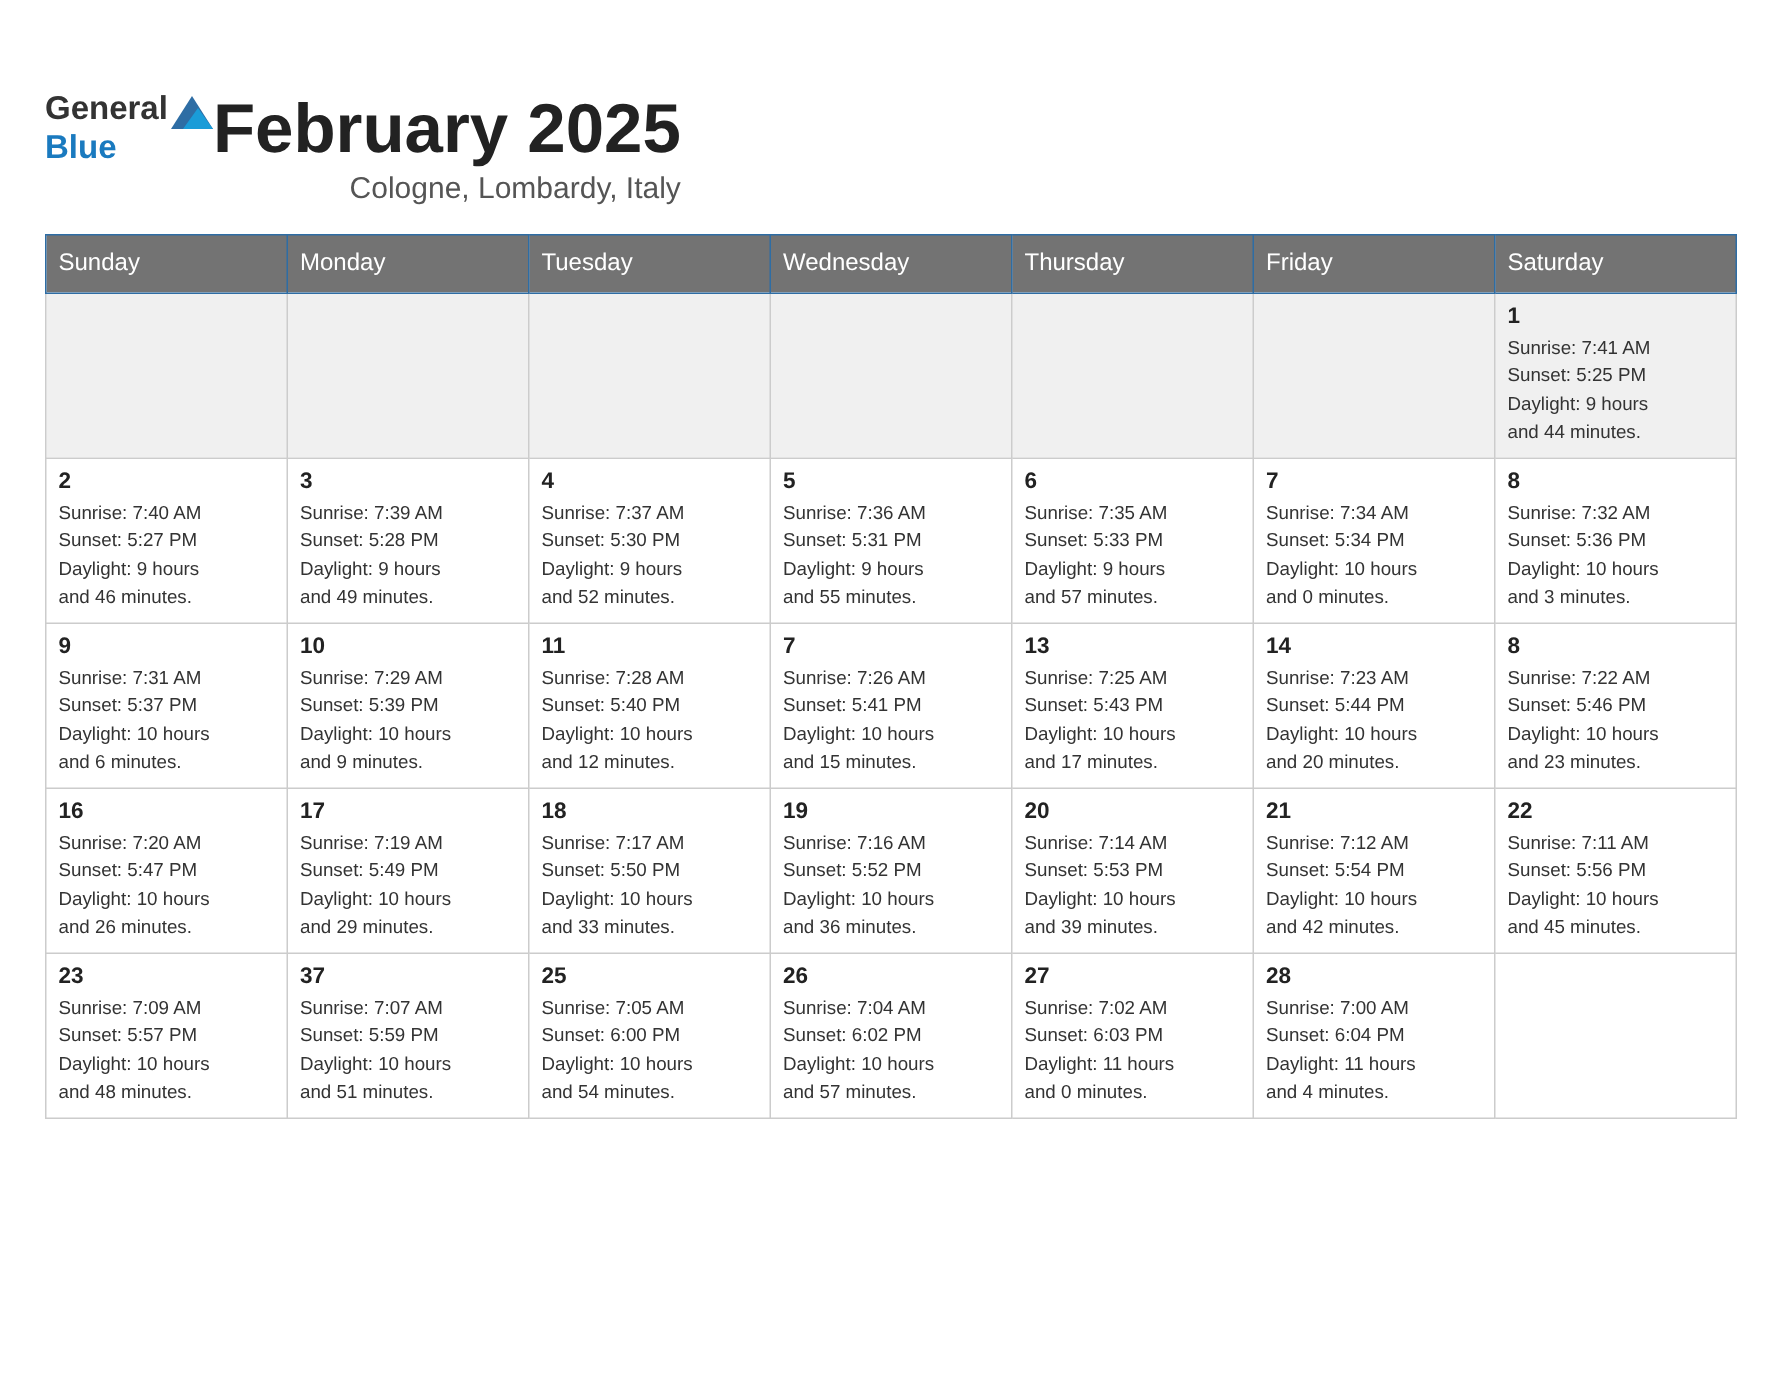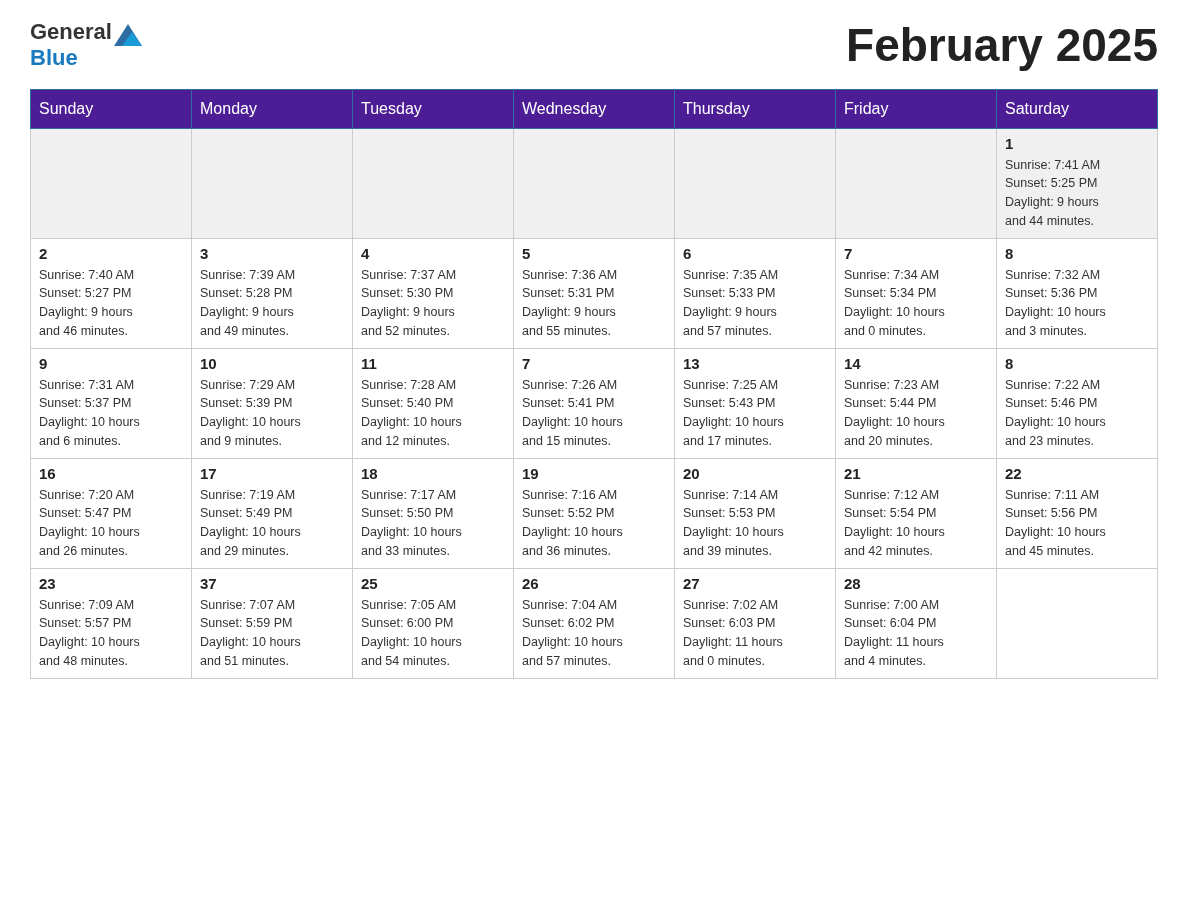--- a/index.html
+++ b/index.html
@@ -6,23 +6,24 @@
     body {
       font-family: Arial, Helvetica, sans-serif;
       background: #fff;
       color: #333;
       width: 1188px;
       min-height: 918px;
       padding: 20px 30px 30px 30px;
     }
     .header {
       display: flex;
-      justify-content: space-between;
+      justify-content: flex-start;
       align-items: flex-start;
       margin-bottom: 18px;
+      margin-top: 40px;
     }
     .logo {
       display: flex;
       align-items: center;
       gap: 0;
     }
     .logo-text {
       font-size: 22px;
       font-weight: bold;
       color: #333;
@@ -50,21 +51,21 @@
     .calendar-subtitle {
       font-size: 20px;
       color: #555;
       margin-top: 4px;
     }
     table {
       width: 100%;
       border-collapse: collapse;
     }
     thead tr th {
-      background-color: #4c1d95;
+      background-color: #737373;
       color: #fff;
       font-size: 16px;
       font-weight: normal;
       padding: 10px 8px;
       text-align: left;
       border: 1px solid #2e6da4;
     }
     tbody tr td {
       vertical-align: top;
       border: 1px solid #ccc;
@@ -105,20 +106,21 @@
       <span class="logo-text">General</span><svg class="logo-icon" viewBox="0 0 28 22" xmlns="http://www.w3.org/2000/svg">
         <polygon points="0,22 14,0 28,22" fill="#2e6da4"></polygon>
         <polygon points="8,22 18,8 28,22" fill="#1a9cd8"></polygon>
       </svg>
       <br>
       <span class="logo-text logo-blue">Blue</span>
     </div>
   </div>
   <div class="title-area">
     <div class="calendar-title">February 2025</div>
+    <div class="calendar-subtitle">Cologne, Lombardy, Italy</div>
   </div>
 </div>
 
 <table>
   <thead>
     <tr>
       <th>Sunday</th>
       <th>Monday</th>
       <th>Tuesday</th>
       <th>Wednesday</th>

